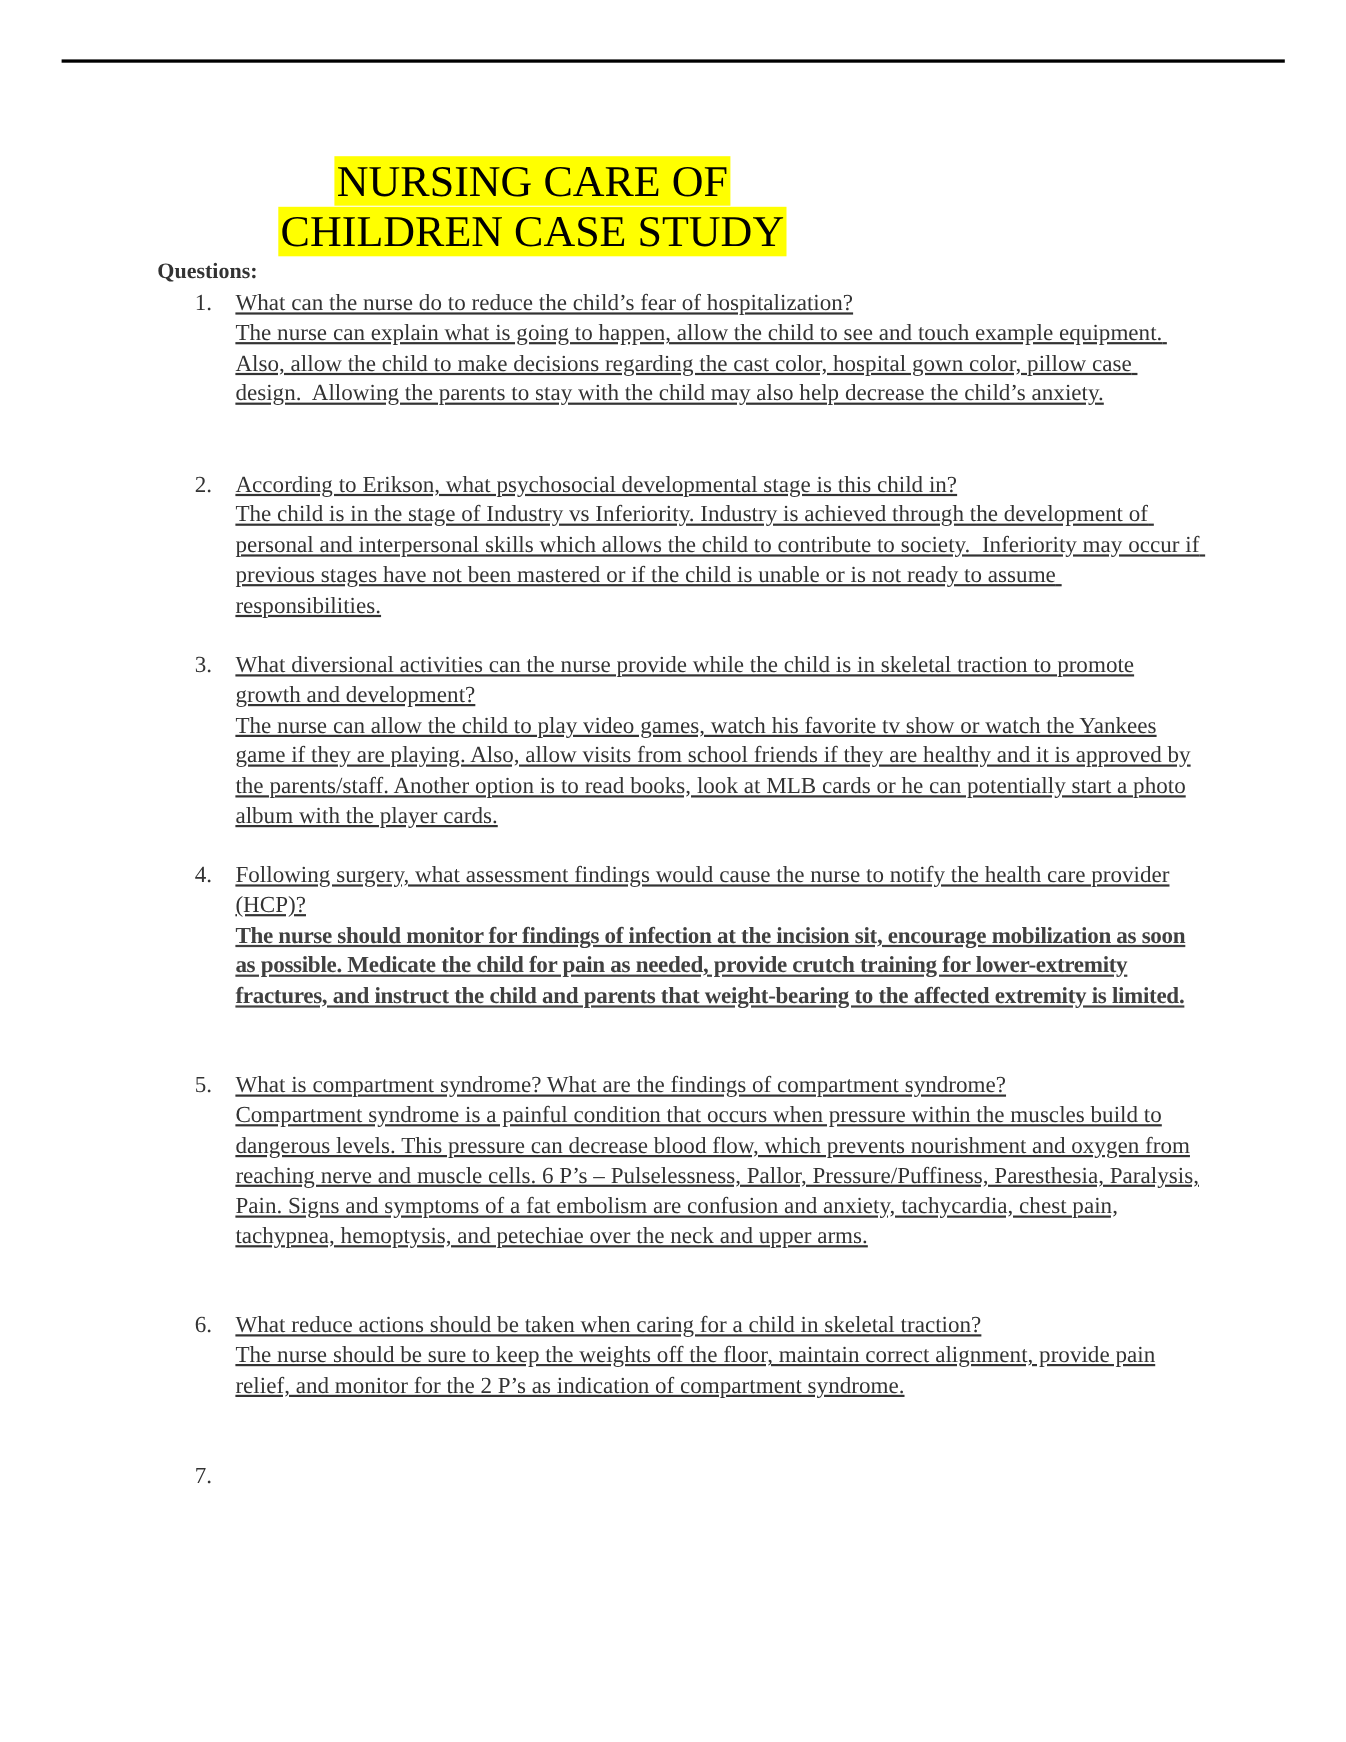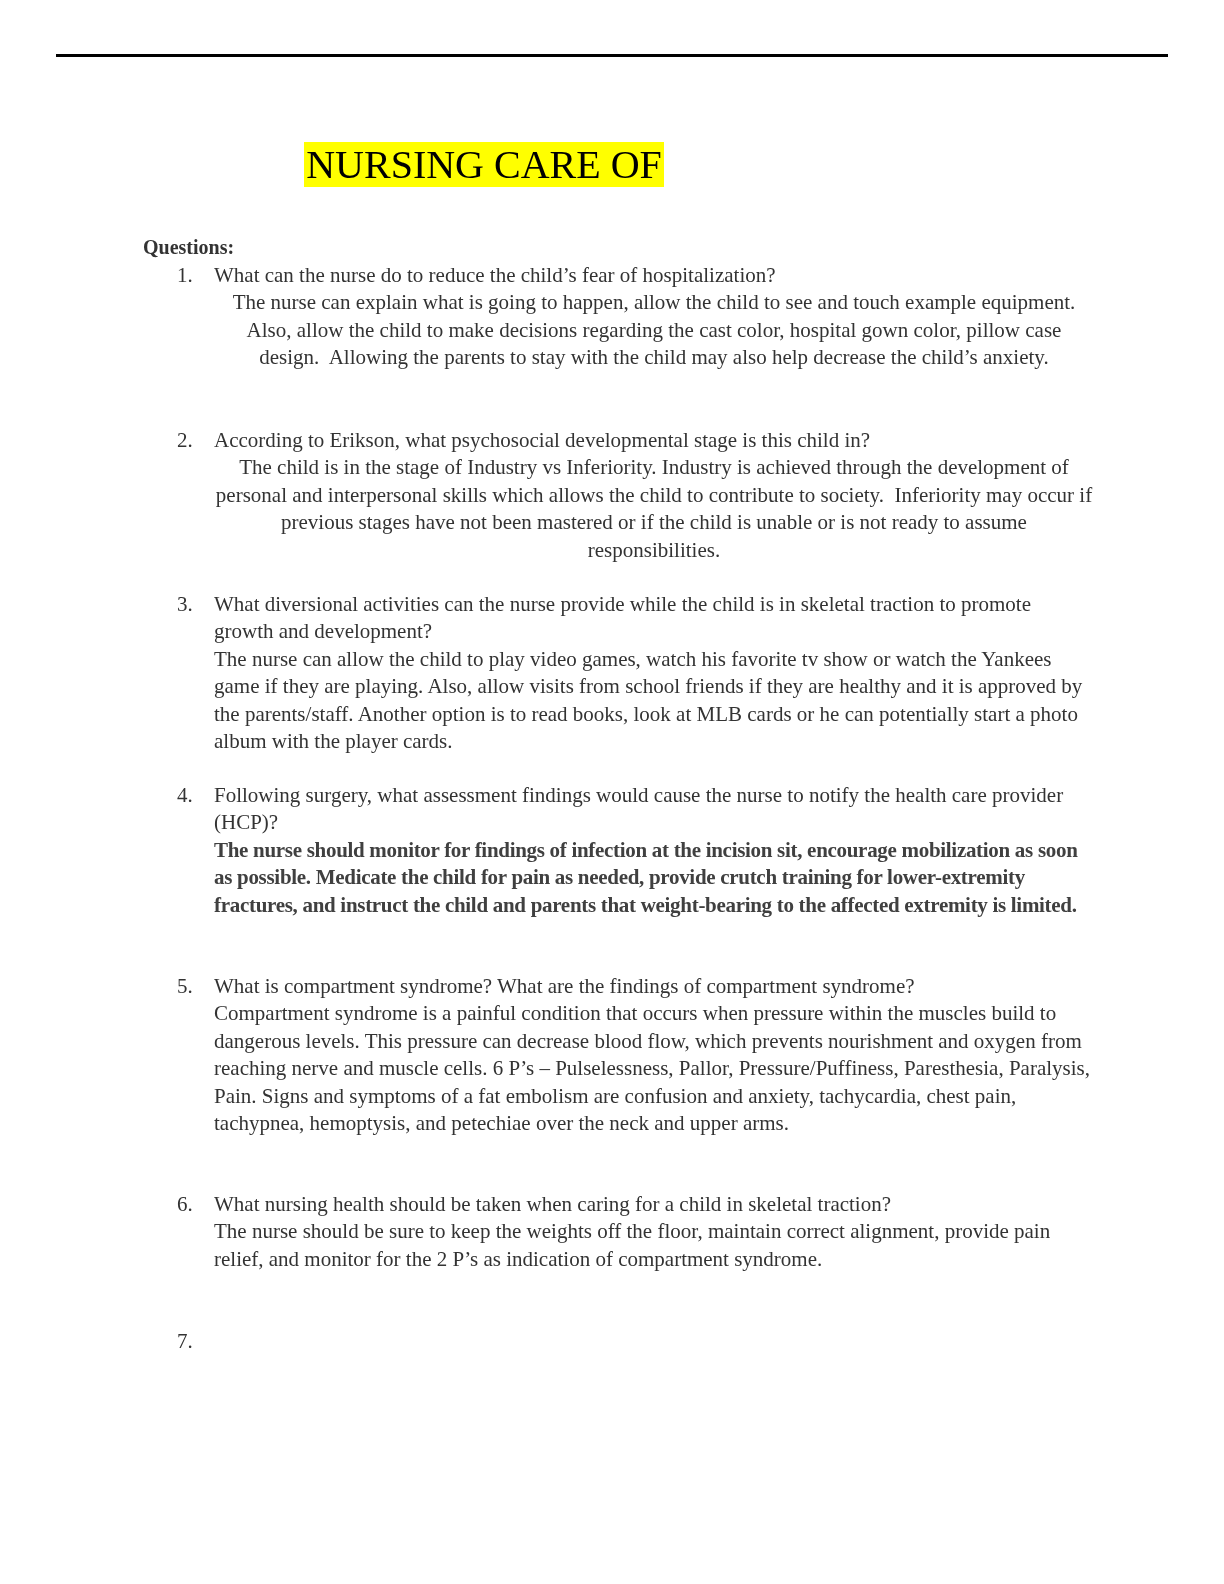--- a/index.html
+++ b/index.html
@@ -7,31 +7,32 @@
          font-family:"Liberation Serif", "DejaVu Serif", serif; color:#333333; }
   .rule { position:absolute; left:56px; top:54px; width:1112px; height:3px; background:#000; }
   .title { position:absolute; left:0; top:142px; width:968px; text-align:center;
            font-size:40px; line-height:46px; color:#000; }
   .title .line { display:block; }
   .title .hl { background:#ffff00; padding:0 2px; }
   .questions-heading { position:absolute; left:143px; top:234px; font-size:20px; font-weight:bold;
            line-height:26px; color:#333333; }
   .q { position:absolute; left:214px; width:880px; font-size:21px; line-height:27.4px; }
   .q .num { position:absolute; left:-37px; top:0; }
-  .q .question, .q .answer { display:block; }
+  .q .question, .q .answer { display:block;text-decoration:underline; }
   .q .answer.emph { color:#404040; font-weight:bold; font-stretch:condensed; letter-spacing:-0.3px; }
-  .pre { white-space:pre-wrap;text-align:center; }
+  .pre { white-space:pre-wrap; }
 </style>
 </head>
 <body>
 
 <div class="rule"></div>
 
 <div class="title">
   <span class="line"><span class="hl">NURSING CARE OF</span></span>
+  <span class="line"><span class="hl">CHILDREN CASE STUDY</span></span>
 </div>
 
 <div class="questions-heading">Questions:</div>
 
 <div class="q" style="top:262px;">
   <span class="num">1.</span>
   <span class="question">What can the nurse do to reduce the child’s fear of hospitalization?</span>
   <span class="answer pre">The nurse can explain what is going to happen, allow the child to see and touch example equipment. Also, allow the child to make decisions regarding the cast color, hospital gown color, pillow case design.  Allowing the parents to stay with the child may also help decrease the child’s anxiety.</span>
 </div>
 
@@ -54,19 +55,19 @@
 </div>
 
 <div class="q" style="top:973px;">
   <span class="num">5.</span>
   <span class="question">What is compartment syndrome? What are the findings of compartment syndrome?</span>
   <span class="answer">Compartment syndrome is a painful condition that occurs when pressure within the muscles build to dangerous levels. This pressure can decrease blood flow, which prevents nourishment and oxygen from reaching nerve and muscle cells. 6 P’s – Pulselessness, Pallor, Pressure/Puffiness, Paresthesia, Paralysis, Pain. Signs and symptoms of a fat embolism are confusion and anxiety, tachycardia, chest pain, tachypnea, hemoptysis, and petechiae over the neck and upper arms.</span>
 </div>
 
 <div class="q" style="top:1191px;">
   <span class="num">6.</span>
-  <span class="question">What nursing health should be taken when caring for a child in skeletal traction?</span>
+  <span class="question">What reduce actions should be taken when caring for a child in skeletal traction?</span>
   <span class="answer">The nurse should be sure to keep the weights off the floor, maintain correct alignment, provide pain relief, and monitor for the 2 P’s as indication of compartment syndrome.</span>
 </div>
 
 <div class="q" style="top:1328px;">
   <span class="num">7.</span>
 </div>
 
 </body></html>

